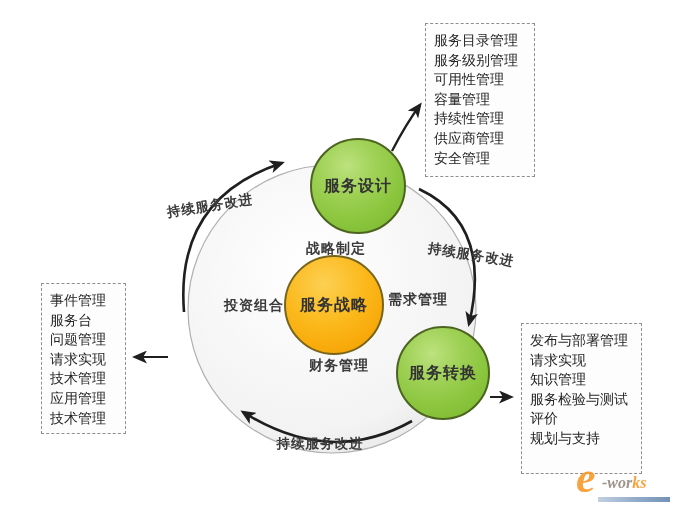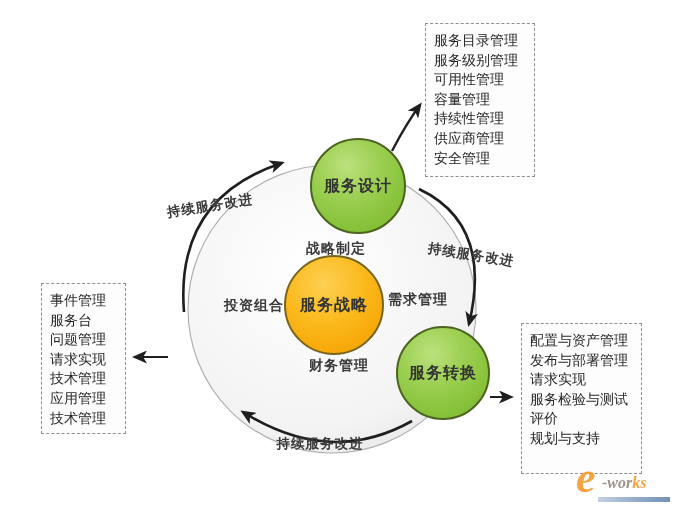--- a/index.html
+++ b/index.html
@@ -104,23 +104,23 @@
     <div class="item">服务目录管理</div>
     <div class="item">服务级别管理</div>
     <div class="item">可用性管理</div>
     <div class="item">容量管理</div>
     <div class="item">持续性管理</div>
     <div class="item">供应商管理</div>
     <div class="item">安全管理</div>
   </div>
 
   <div class="pbox" style="left:521px;top:323px;width:121px;height:151px;">
-    <div class="item">配置与资产管理</div>
     <div class="item">发布与部署管理</div>
     <div class="item">请求实现</div>
+    <div class="item">知识管理</div>
     <div class="item">服务检验与测试</div>
     <div class="item">评价</div>
     <div class="item">规划与支持</div>
   </div>
 
   <div class="pbox" style="left:41px;top:283px;width:85px;height:151px;">
     <div class="item">事件管理</div>
     <div class="item">服务台</div>
     <div class="item">问题管理</div>
     <div class="item">请求实现</div>

